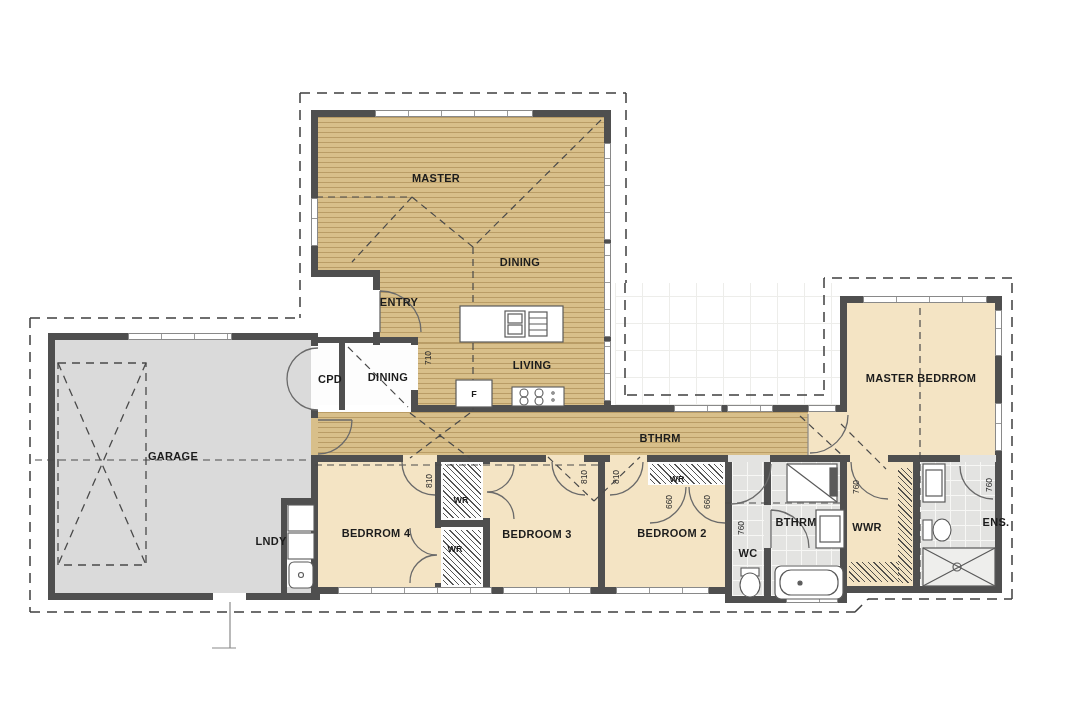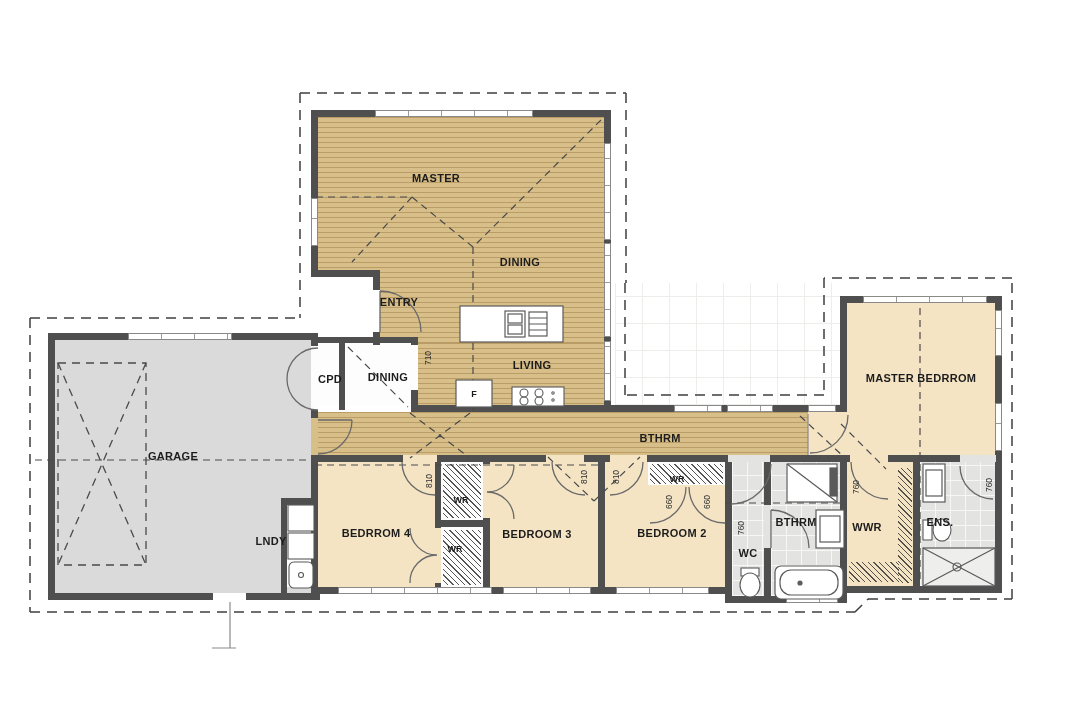--- a/index.html
+++ b/index.html
@@ -245,21 +245,21 @@
   <span class="lbl" style="left:660px;top:438px">BTHRM</span>
   <span class="lbl" style="left:376px;top:533px">BEDRROM 4</span>
   <span class="lbl small" style="left:461px;top:500px">WR</span>
   <span class="lbl small" style="left:455px;top:549px">WR</span>
   <span class="lbl small" style="left:677px;top:479px">WR</span>
   <span class="lbl" style="left:537px;top:534px">BEDROOM 3</span>
   <span class="lbl" style="left:672px;top:533px">BEDROOM 2</span>
   <span class="lbl" style="left:748px;top:553px">WC</span>
   <span class="lbl" style="left:796px;top:522px">BTHRM</span>
   <span class="lbl" style="left:867px;top:527px">WWR</span>
-  <span class="lbl" style="left:940px;top:522px">ENS.</span>
+  <span class="lbl" style="left:996px;top:522px">ENS.</span>
   <span class="lbl" style="left:921px;top:378px">MASTER BEDRROM</span>
 
   <span class="dim" style="left:428px;top:358px">710</span>
   <span class="dim" style="left:429px;top:481px">810</span>
   <span class="dim" style="left:584px;top:477px">810</span>
   <span class="dim" style="left:616px;top:477px">810</span>
   <span class="dim" style="left:669px;top:502px">660</span>
   <span class="dim" style="left:707px;top:502px">660</span>
   <span class="dim" style="left:741px;top:528px">760</span>
   <span class="dim" style="left:856px;top:487px">760</span>

